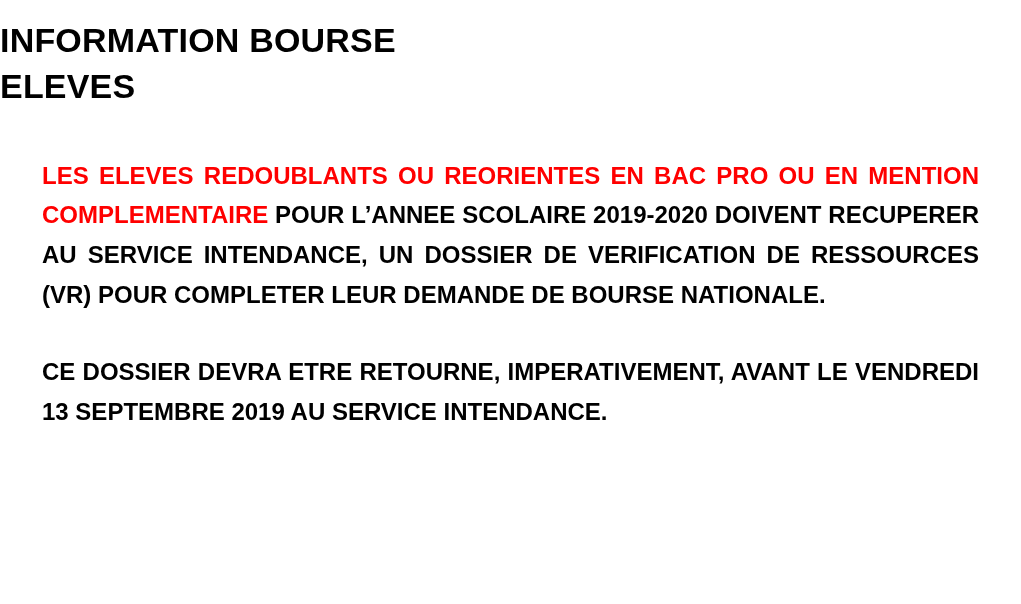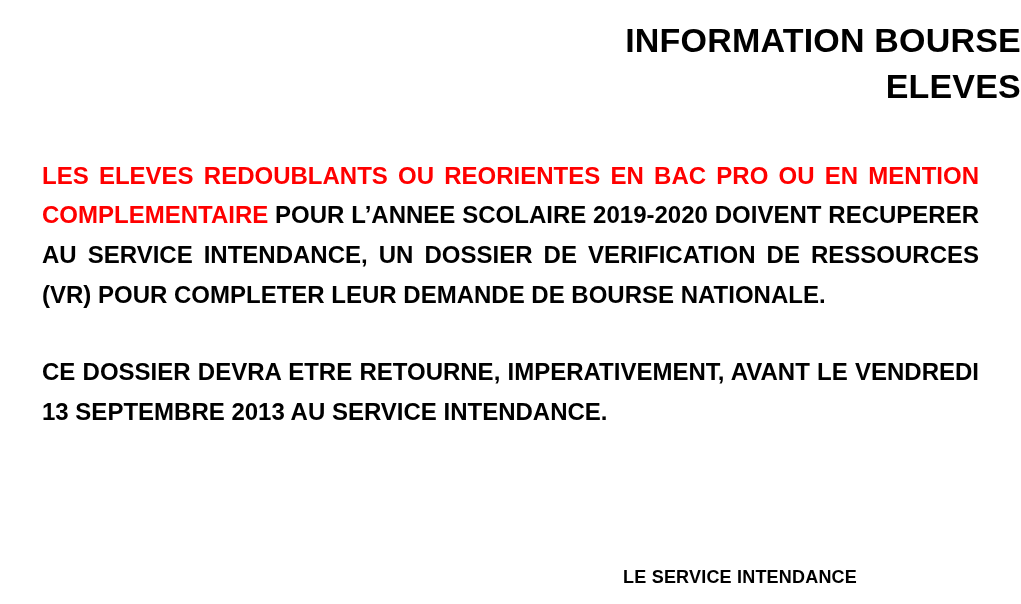--- a/index.html
+++ b/index.html
@@ -14,21 +14,21 @@
     color: #000000;
     overflow: hidden;
   }
   .page {
     position: relative;
     width: 1021px;
     height: 604px;
     box-sizing: border-box;
   }
   .title-block {
-    text-align: right;
+    text-align: left;
     padding-top: 18px;
   }
   .title-line {
     font-size: 34px;
     font-weight: bold;
     letter-spacing: 0.2px;
     line-height: 1.35;
   }
   .body-block {
     margin: 0;
@@ -65,19 +65,18 @@
 
   <div class="title-block">
     <div class="title-line">INFORMATION BOURSE</div>
     <div class="title-line">ELEVES</div>
   </div>
 
   <div class="body-block">
 
     <p class="para"><span class="red">LES ELEVES REDOUBLANTS OU REORIENTES EN BAC PRO OU EN MENTION COMPLEMENTAIRE</span><span> POUR L’ANNEE SCOLAIRE 2019-2020 DOIVENT RECUPERER AU SERVICE INTENDANCE, UN DOSSIER DE VERIFICATION DE RESSOURCES (VR) POUR COMPLETER LEUR DEMANDE DE BOURSE NATIONALE.</span></p>
 
-    <p class="para">CE DOSSIER DEVRA ETRE RETOURNE, IMPERATIVEMENT, AVANT LE VENDREDI 13 SEPTEMBRE  2013 AU SERVICE INTENDANCE.</p>
+    <p class="para">CE DOSSIER DEVRA ETRE RETOURNE, IMPERATIVEMENT, AVANT LE VENDREDI 13 SEPTEMBRE  2019 AU SERVICE INTENDANCE.</p>
 
   </div>
 
-  <div class="signature-block">LE SERVICE INTENDANCE</div>
 
 </div>
 
 </body></html>

